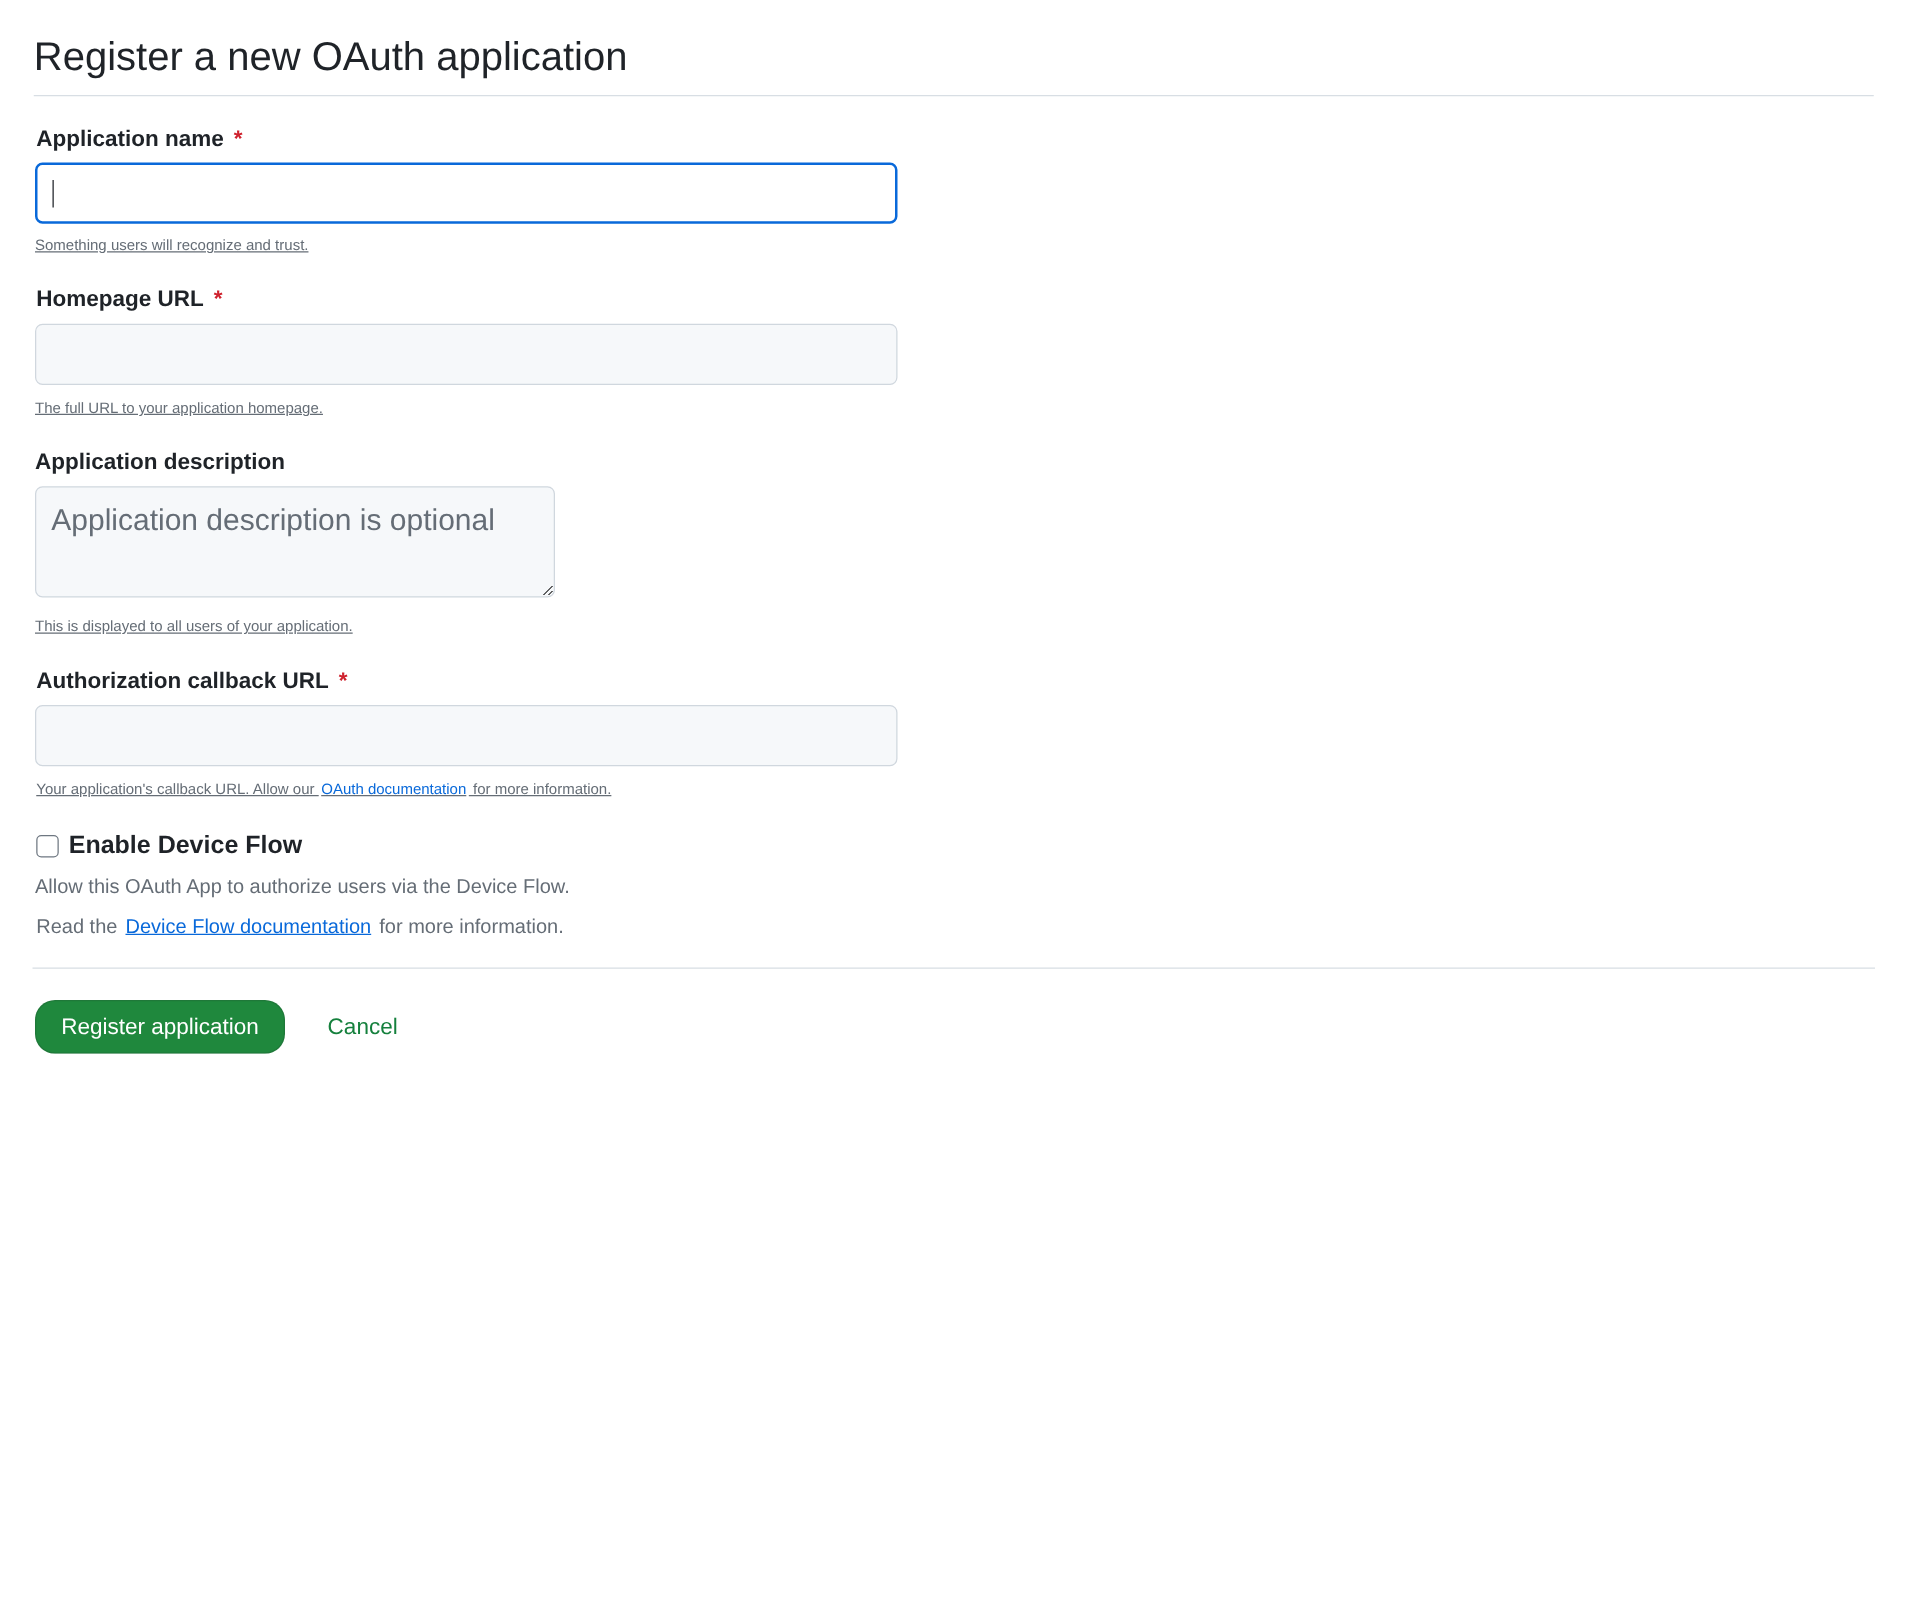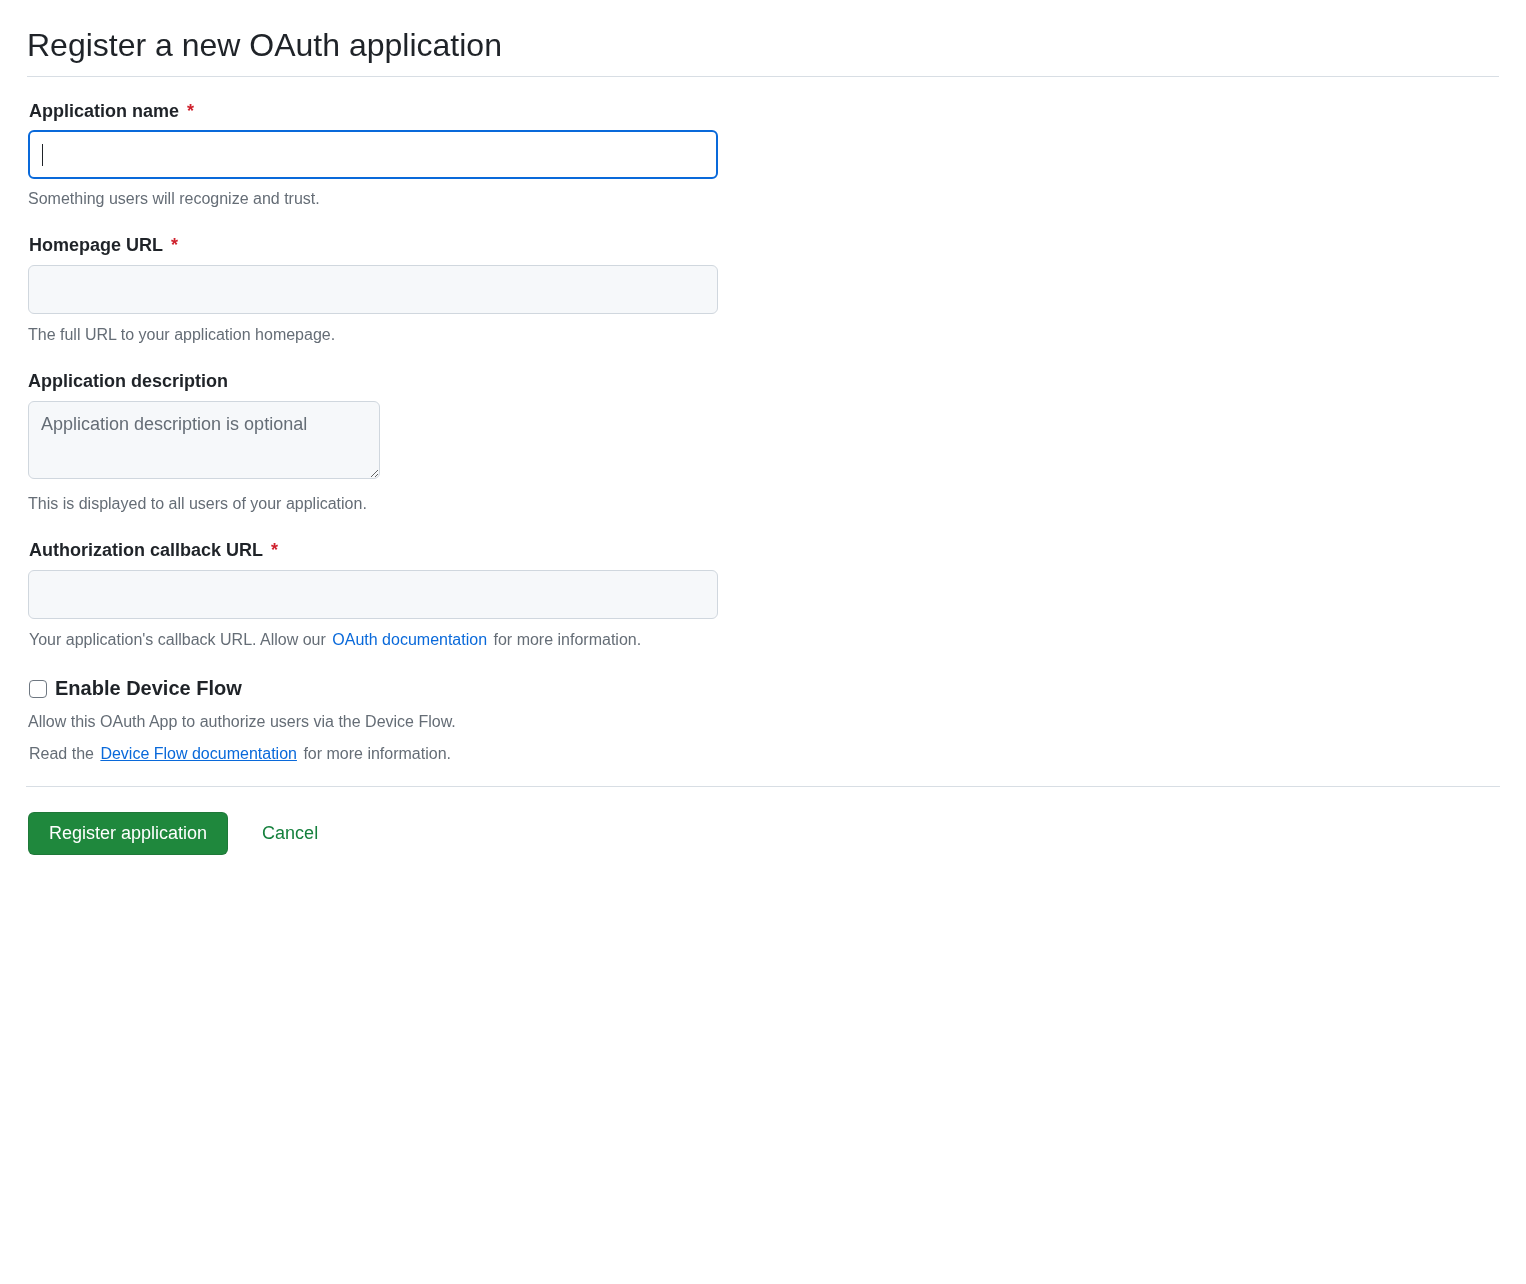--- a/index.html
+++ b/index.html
@@ -44,42 +44,43 @@
       border: 1px solid #d0d7de;
       border-radius: 6px;
       outline: none;
     }
     .form-input.focused {
       background-color: #ffffff;
       border: 2px solid #0969da;
       padding: 9px 11px;
     }
     .form-textarea {
-      width: 352px;
+      width: 416px;
       max-width: 100%;
       min-height: 78px;
       padding: 10px 12px;
-      font-size: 18px;
+      font-size: 24px;
       line-height: 1.4;
       color: #1f2328;
       background-color: #f6f8fa;
       border: 1px solid #d0d7de;
       border-radius: 6px;
       outline: none;
       resize: both;
       font-family: inherit;
     }
     .form-textarea::placeholder {
       color: #656d76;
     }
     .form-hint {
-      font-size: 16px;
+      font-size: 12px;
       color: #656d76;
       margin-top: 8px;
       line-height: 1.5;
+      text-decoration: underline;
     }
     .link {
       color: #0969da;
       text-decoration: none;
       cursor: pointer;
     }
     .link.underline {
       text-decoration: underline;
     }
     .checkbox-group {
@@ -121,21 +122,21 @@
       align-items: center;
       gap: 32px;
     }
     .btn-primary {
       padding: 10px 20px;
       font-size: 18px;
       font-weight: 500;
       color: #ffffff;
       background-color: #1f883d;
       border: 1px solid rgba(31, 35, 40, 0.15);
-      border-radius: 6px;
+      border-radius: 16px;
       cursor: pointer;
     }
     .btn-link {
       font-size: 18px;
       color: #15803d;
       background: none;
       border: none;
       cursor: pointer;
       padding: 0;
     }

